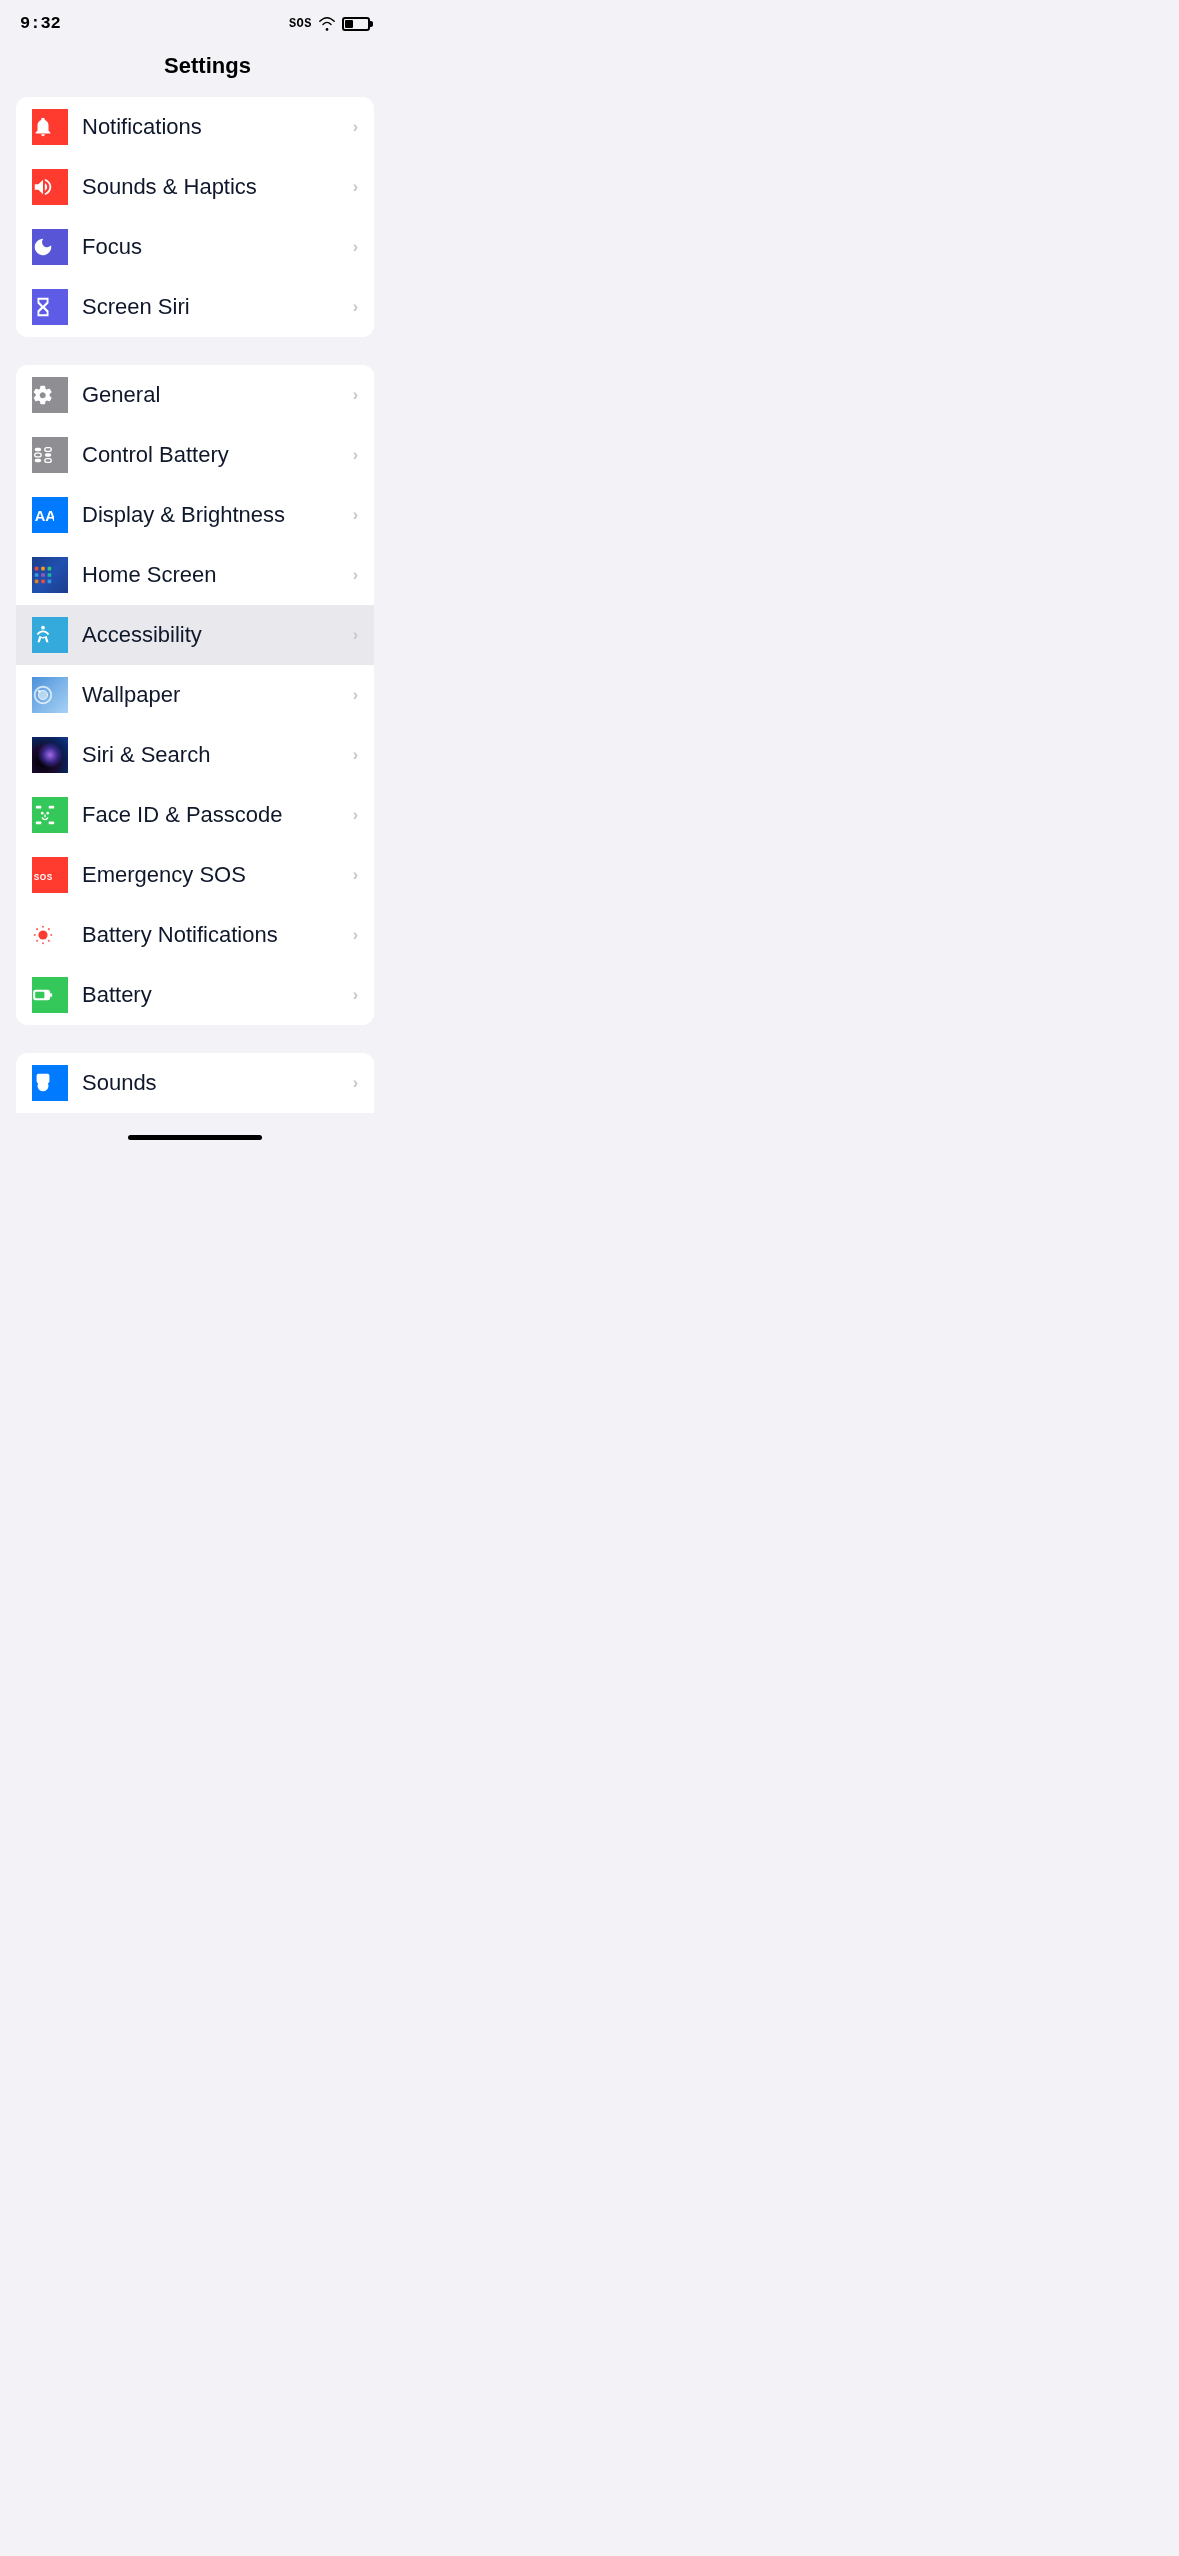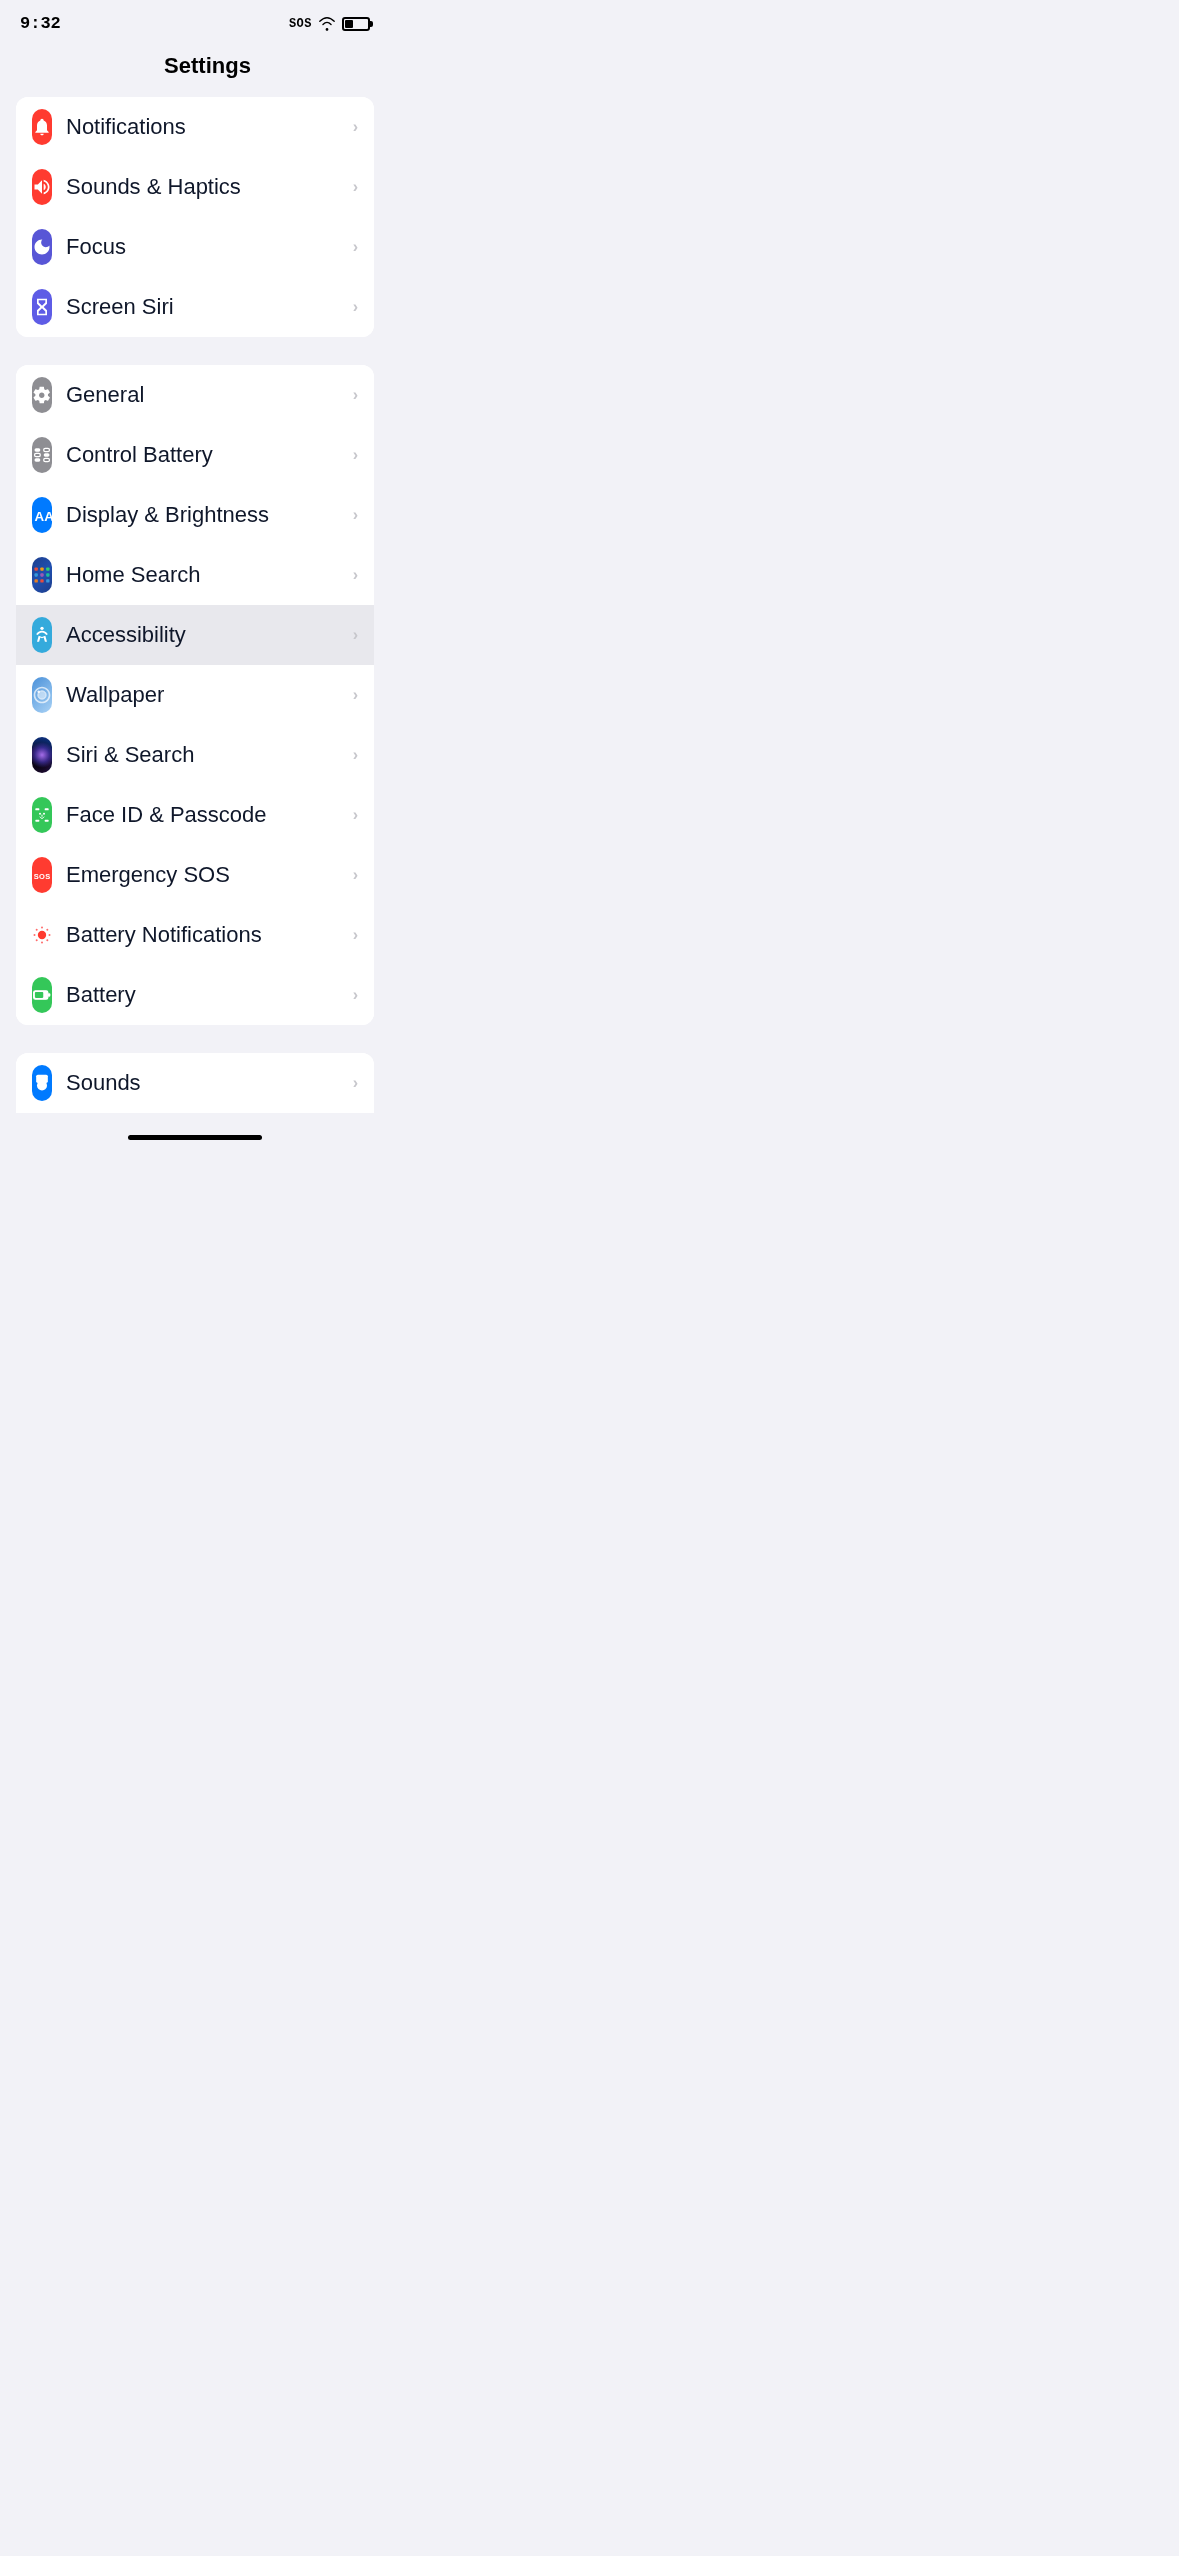--- a/index.html
+++ b/index.html
@@ -111,23 +111,23 @@
       right: 0;
       height: 0.5px;
       background: #c6c6c8;
     }
 
     .settings-item.highlighted {
       background: #e8e8ed;
     }
 
     .icon-wrapper {
-      width: 20px;
+      width: 36px;
       height: 36px;
-      border-radius: 16px;
+      border-radius: 0;
       display: flex;
       align-items: center;
       justify-content: flex-start;
       margin-right: 14px;
       flex-shrink: 0;
       overflow: hidden;
     }
 
     .icon-wrapper svg {
       width: 22px;
@@ -303,21 +303,21 @@
         <rect x="10" y="3" width="4" height="4" rx="1" fill="#f39c12"></rect>
         <rect x="17" y="3" width="4" height="4" rx="1" fill="#2ecc71"></rect>
         <rect x="3" y="10" width="4" height="4" rx="1" fill="#3498db"></rect>
         <rect x="10" y="10" width="4" height="4" rx="1" fill="#9b59b6"></rect>
         <rect x="17" y="10" width="4" height="4" rx="1" fill="#1abc9c"></rect>
         <rect x="3" y="17" width="4" height="4" rx="1" fill="#e67e22"></rect>
         <rect x="10" y="17" width="4" height="4" rx="1" fill="#e74c3c"></rect>
         <rect x="17" y="17" width="4" height="4" rx="1" fill="#3498db"></rect>
       </svg>
     </div>
-    <span class="item-label">Home Search</span>
+    <span class="item-label">Home Screen</span>
     <span class="chevron">›</span>
   </div>
 
   <div class="settings-item highlighted">
     <div class="icon-wrapper bg-blue2">
       <svg viewBox="0 0 24 24" fill="white">
         <circle cx="12" cy="4" r="2" fill="white"></circle>
         <path d="M12 7C9 7 6.5 8.5 5 11L7 12C8 10.2 9.9 9 12 9C14.1 9 16 10.2 17 12L19 11C17.5 8.5 15 7 12 7Z"></path>
         <path d="M8 13L6 20H8.5L10 15L12 16L14 15L15.5 20H18L16 13L12 14.5L8 13Z"></path>
       </svg>

